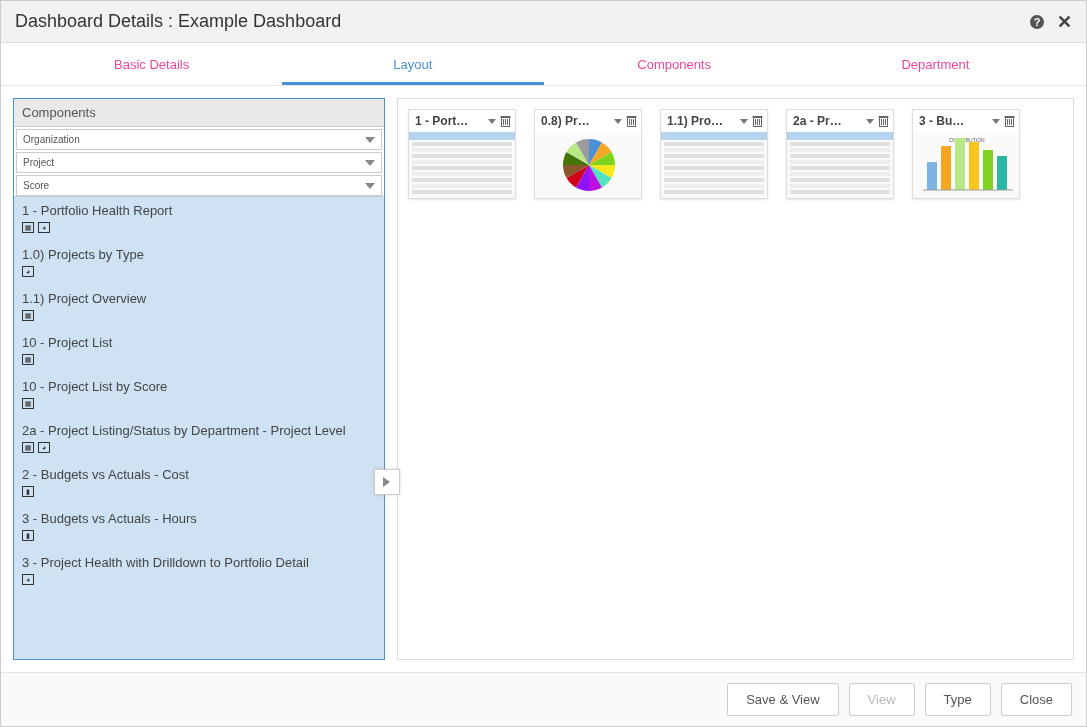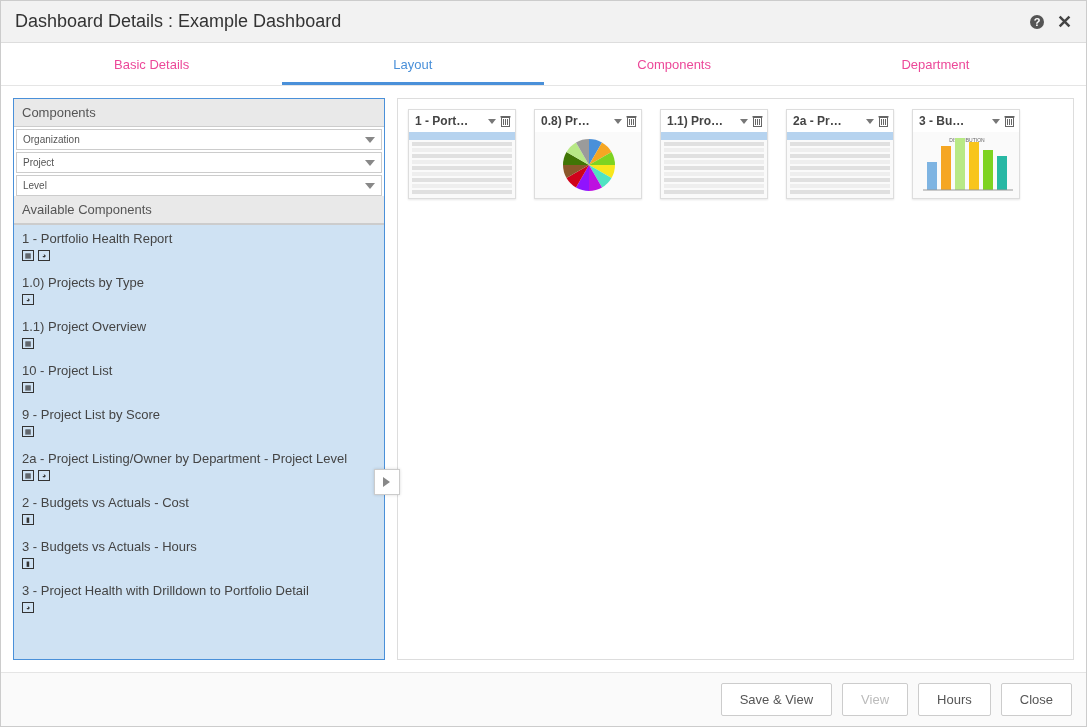--- a/index.html
+++ b/index.html
@@ -241,50 +241,49 @@
 
       <div class="filter-row">
         <span>Organization</span>
         <span class="caret"></span>
       </div>
       <div class="filter-row">
         <span>Project</span>
         <span class="caret"></span>
       </div>
       <div class="filter-row">
-        <span>Level</span>
+        <span>Score</span>
         <span class="caret"></span>
       </div>
 
-      <div class="section-header">Available Components</div>
 
       <div class="avail-list-wrap">
         <div class="avail-list" id="avail-list">
             <div class="comp-item">1 - Portfolio Health Report</div>
             <div class="comp-icons">
               <span>▦</span>
               <span>◕</span>
             </div>
             <div class="comp-item">1.0) Projects by Type</div>
             <div class="comp-icons">
               <span>◕</span>
             </div>
             <div class="comp-item">1.1) Project Overview</div>
             <div class="comp-icons">
               <span>▦</span>
             </div>
             <div class="comp-item">10 - Project List</div>
             <div class="comp-icons">
               <span>▦</span>
             </div>
-            <div class="comp-item">9 - Project List by Score</div>
+            <div class="comp-item">10 - Project List by Score</div>
             <div class="comp-icons">
               <span>▦</span>
             </div>
-            <div class="comp-item">2a - Project Listing/Owner by Department - Project Level</div>
+            <div class="comp-item">2a - Project Listing/Status by Department - Project Level</div>
             <div class="comp-icons">
               <span>▦</span>
               <span>◕</span>
             </div>
             <div class="comp-item">2 - Budgets vs Actuals - Cost</div>
             <div class="comp-icons">
               <span>▮</span>
             </div>
             <div class="comp-item">3 - Budgets vs Actuals - Hours</div>
             <div class="comp-icons">
@@ -452,17 +451,17 @@
             </div>
           </div>
         </div>
     </div>
 
   </div>
 
   <div class="footer">
     <button class="btn">Save &amp; View</button>
     <button class="btn" disabled="">View</button>
-    <button class="btn">Hours</button>
+    <button class="btn">Type</button>
     <button class="btn">Close</button>
   </div>
 
 </div>
 
 </body></html>

